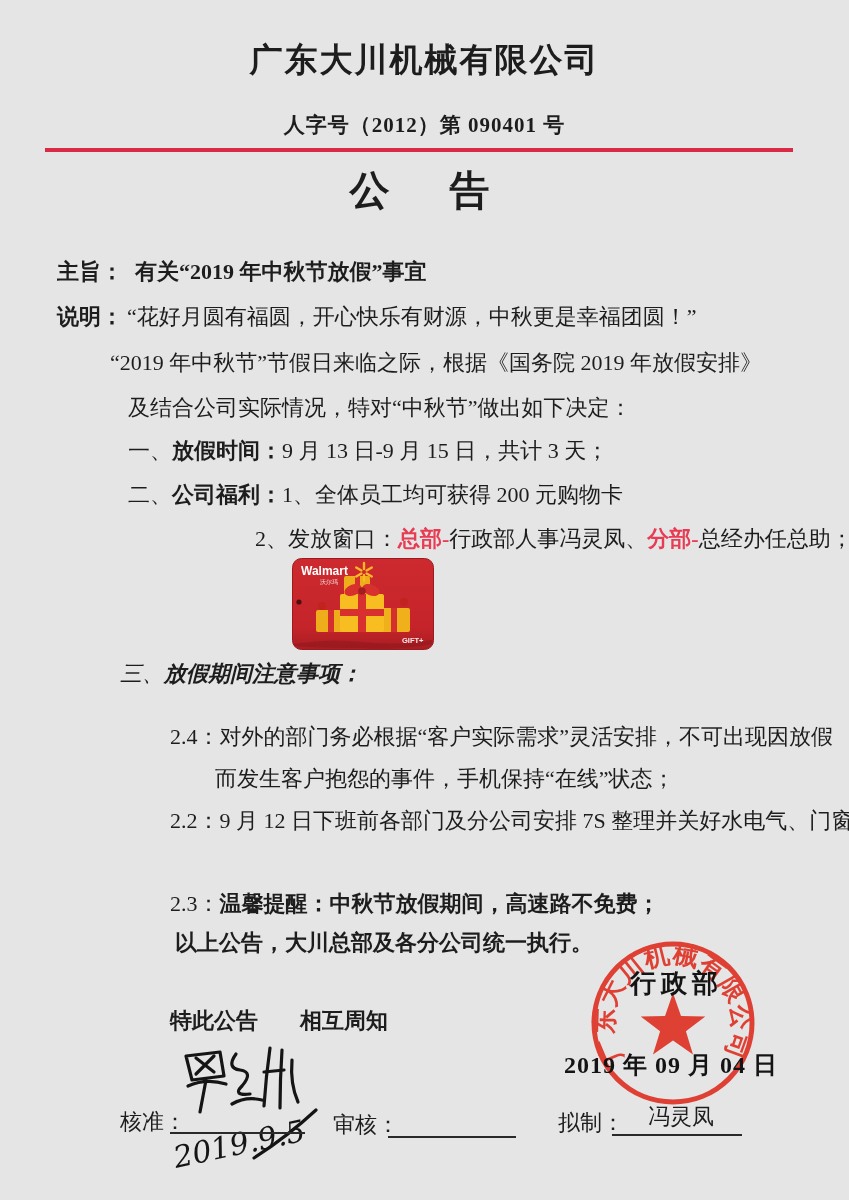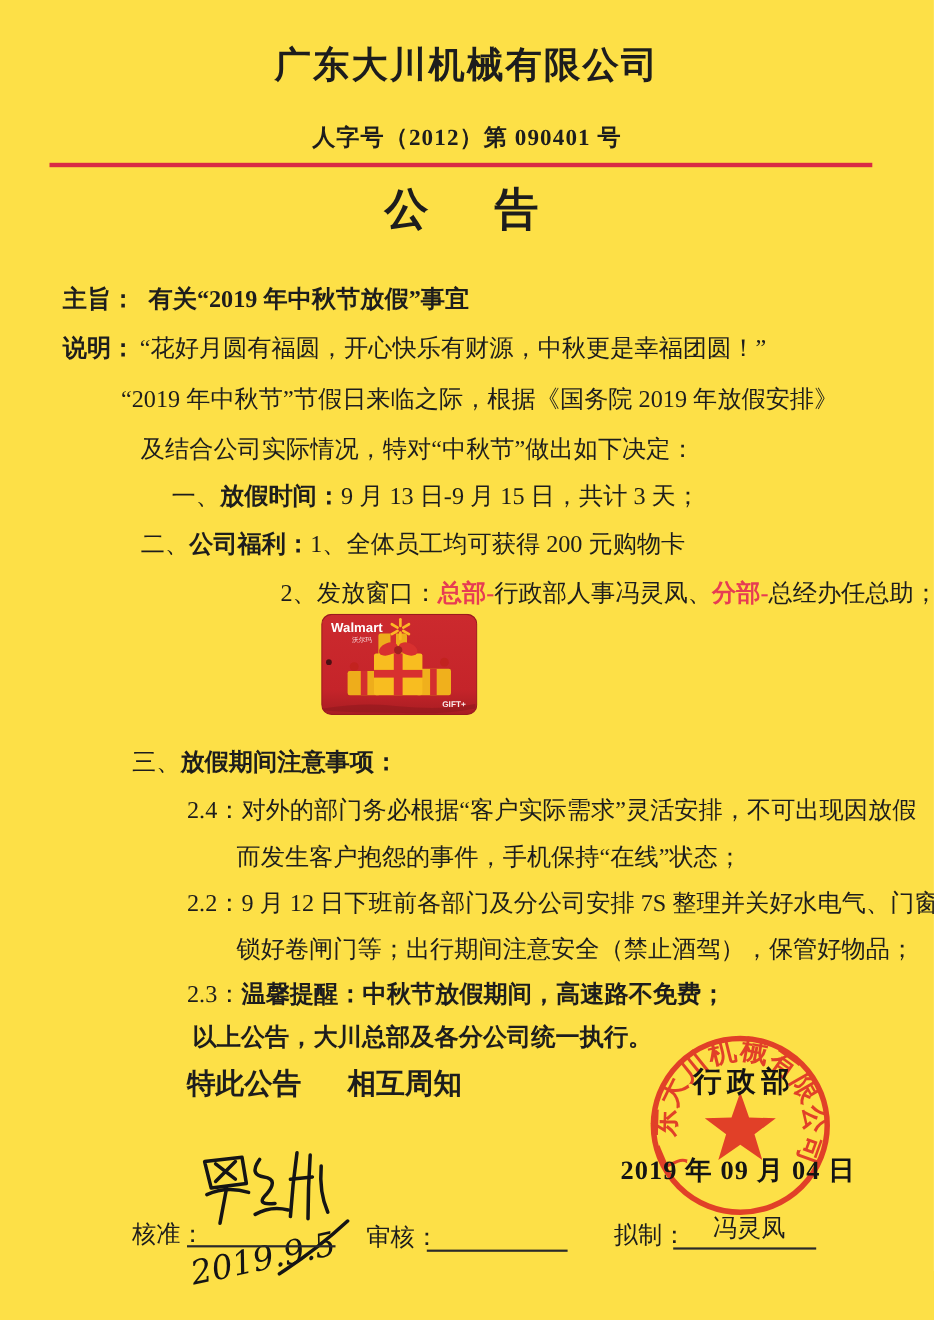--- a/index.html
+++ b/index.html
@@ -1,18 +1,18 @@
 <!DOCTYPE html>
 <html><head>
 <meta charset="utf-8">
 <style>
   html,body{margin:0;padding:0;background:#ffffff;}
   .page{
     position:relative; width:849px; height:1200px; overflow:hidden;
-    background:#fde047;
+    background:#e5e5e5;
     font-family:"Liberation Serif","DejaVu Serif",serif;
     color:#1d1d1d;
   }
   .line{position:absolute; white-space:pre; font-size:22px; line-height:1.25;}
   .serif{font-family:"Liberation Serif","DejaVu Serif",serif;}
   .sans{font-family:"Liberation Sans","DejaVu Sans",sans-serif;}
   .b{font-weight:bold;}
   .red{color:#e73c53; font-weight:bold;}
   .center{left:0; right:0; text-align:center;}
   .company-title{top:40px; font-size:33px; font-weight:bold; letter-spacing:2px;}
@@ -36,21 +36,21 @@
   <div class="red-rule"></div>
   <div class="line center notice-title">公　告</div>
 
   <div class="line" style="left:57px; top:258px;"><span class="b">主旨：</span><span style="margin-left:12px;" class="b">有关“2019 年中秋节放假”事宜</span></div>
 
   <div class="line" style="left:57px; top:303px;"><span class="b">说明：</span><span style="margin-left:4px;text-align:center;">“花好月圆有福圆，开心快乐有财源，中秋更是幸福团圆！”</span></div>
 
   <div class="line" style="left:110px; top:349px;">“2019 年中秋节”节假日来临之际，根据《国务院 2019 年放假安排》</div>
   <div class="line" style="left:128px; top:394px;">及结合公司实际情况，特对“中秋节”做出如下决定：</div>
 
-  <div class="line" style="left:128px; top:437px;margin-left:28px;"><span>一、</span><span class="b">放假时间：</span><span>9 月 13 日-9 月 15 日，共计 3 天；</span></div>
+  <div class="line" style="left:128px; top:437px;"><span>一、</span><span class="b">放假时间：</span><span>9 月 13 日-9 月 15 日，共计 3 天；</span></div>
 
   <div class="line" style="left:128px; top:481px;"><span>二、</span><span class="b">公司福利：</span><span>1、全体员工均可获得 200 元购物卡</span></div>
 
   <div class="line" style="left:255px; top:525px;"><span>2、发放窗口：</span><span class="red">总部-</span><span>行政部人事冯灵凤、</span><span class="red">分部-</span><span>总经办任总助；</span></div>
 
   <div class="card-wrap">
     <svg width="142" height="92" viewBox="0 0 142 92">
       <defs>
         <linearGradient id="cardBg" x1="0" y1="0" x2="0" y2="1">
           <stop offset="0" stop-color="#cc2a2e"></stop>
@@ -86,32 +86,31 @@
         <line x1="72" y1="17" x2="72" y2="23"></line>
         <line x1="69.4" y1="15.5" x2="64.2" y2="18.5"></line>
         <line x1="69.4" y1="12.5" x2="64.2" y2="9.5"></line>
       </g>
       <text x="28" y="26" font-family="Liberation Sans, DejaVu Sans, sans-serif" font-size="6" fill="#ffffff" opacity="0.85">沃尔玛</text>
       <text x="110" y="85" font-family="Liberation Sans, DejaVu Sans, sans-serif" font-size="7.5" font-weight="bold" fill="#ffffff" opacity="0.9">GIFT+</text>
       <circle cx="7" cy="44" r="2.6" fill="#4a1013"></circle>
     </svg>
   </div>
 
-  <div class="line" style="left:120px; top:679px;"><span>三、</span><span class="b">放假期间注意事项：</span></div>
+  <div class="line" style="left:120px; top:660px;font-style:italic;"><span>三、</span><span class="b">放假期间注意事项：</span></div>
 
   <div class="line" style="left:170px; top:723px;">2.4：对外的部门务必根据“客户实际需求”灵活安排，不可出现因放假</div>
   <div class="line" style="left:215px; top:765px;">而发生客户抱怨的事件，手机保持“在线”状态；</div>
   <div class="line" style="left:170px; top:807px;">2.2：9 月 12 日下班前各部门及分公司安排 7S 整理并关好水电气、门窗、</div>
-  <div class="line" style="left:215px; top:849px;">锁好卷闸门等；出行期间注意安全（禁止酒驾），保管好物品；</div>
 
   <div class="line" style="left:170px; top:890px;"><span>2.3：</span><span class="sans b" style="font-size:22px;">温馨提醒：中秋节放假期间，高速路不免费；</span></div>
 
   <div class="line sans b" style="left:175px; top:929px; font-size:22px;">以上公告，大川总部及各分公司统一执行。</div>
 
-  <div class="line sans b" style="left:170px; top:969px; font-size:26px;"><span>特此公告</span><span style="margin-left:42px;">相互周知</span></div>
+  <div class="line sans b" style="left:170px; top:1007px; font-size:22px;"><span>特此公告</span><span style="margin-left:42px;">相互周知</span></div>
 
   <div class="stamp-wrap">
     <svg width="200" height="200" viewBox="-100 -100 200 200">
       <circle cx="0" cy="0" r="79" fill="none" stroke="#df3326" stroke-width="5"></circle>
       <polygon points="0,-30 -8,-7 -32.3,-6.5 -12.9,8.2 -20,31.5 0,17.6 20,31.5 12.9,8.2 32.3,-6.5 8,-7" fill="#df3326"></polygon>
       <path id="ringPath" d="M -49.2 34.4 A 60 60 0 1 1 49.2 34.4" fill="none"></path>
       <text font-family="Liberation Serif, DejaVu Serif, serif" font-size="25" font-weight="bold" fill="#df3326">
         <textPath href="#ringPath" startOffset="0" textLength="258">广东大川机械有限公司</textPath>
       </text>
     </svg>

